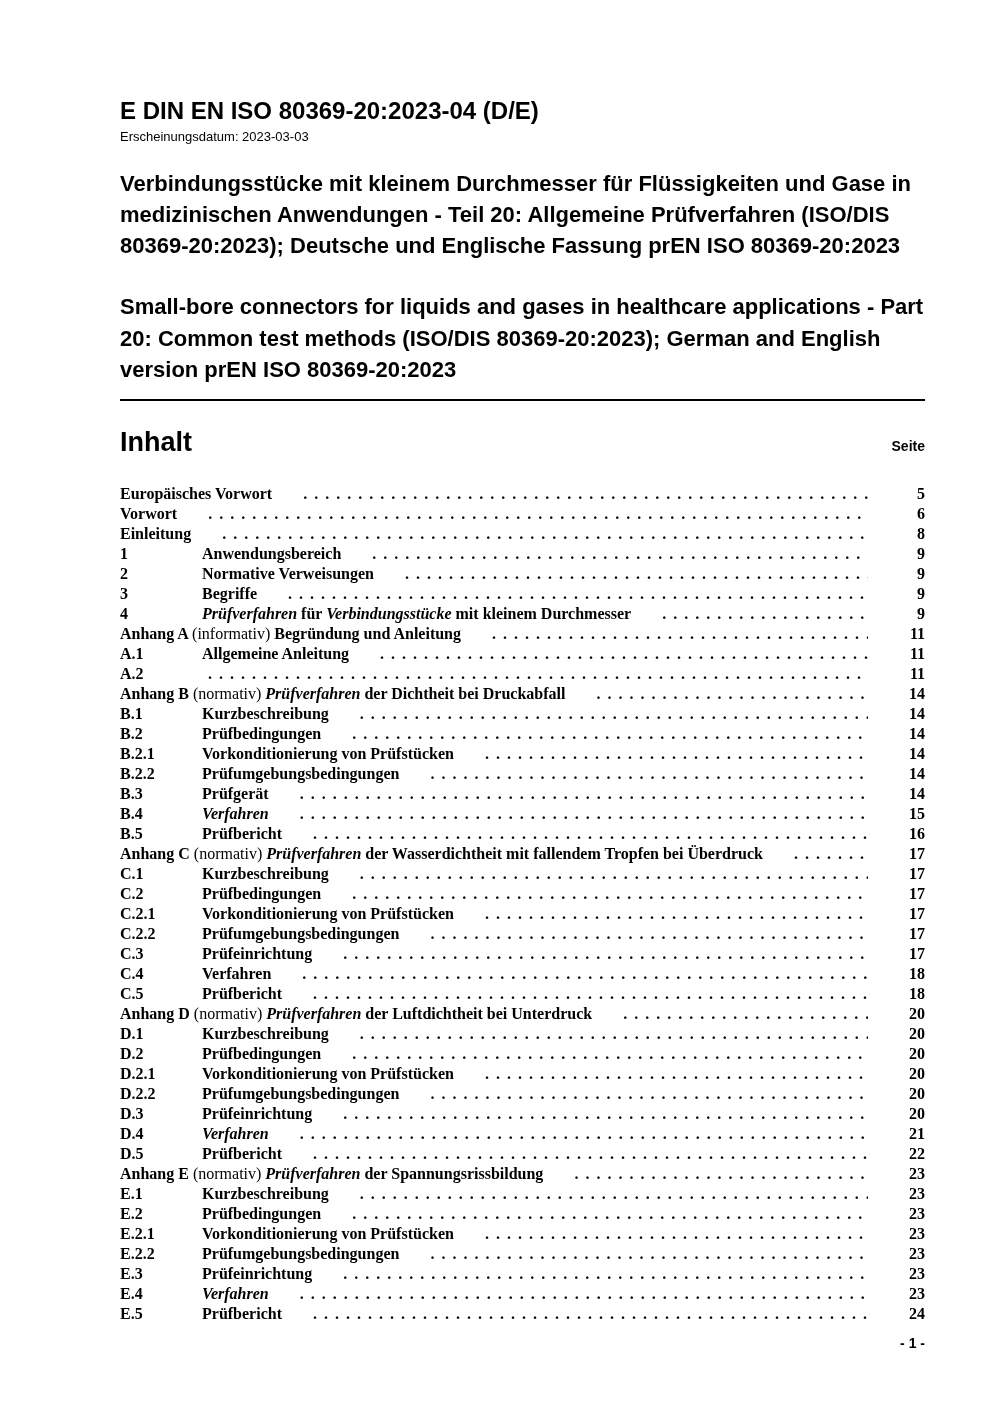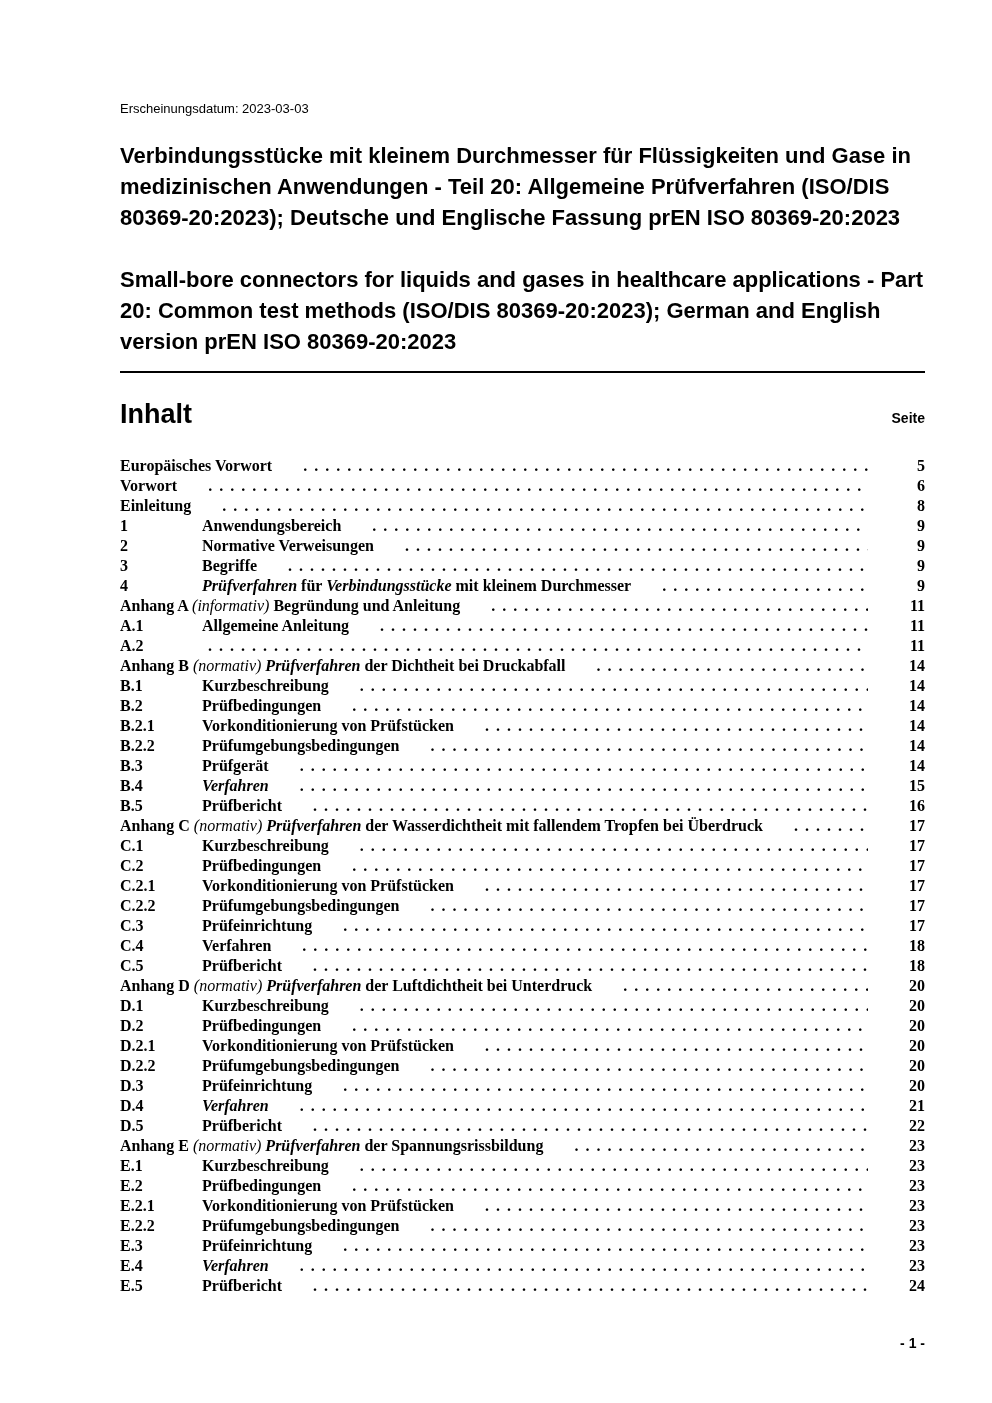--- a/index.html
+++ b/index.html
@@ -30,38 +30,39 @@
     font-weight:bold; font-size:16px;
   }
   .toc-row {
     display:flex; align-items:baseline;
     height:20px; line-height:20px; white-space:nowrap;gap:25px;
   }
   .toc-num { flex:0 0 57px; }
   .toc-num:empty { display:none; }
   .toc-title { flex:0 0 auto; }
   .it { font-style:italic; }
-  .lt { font-weight:normal;font-style:italic; }
+  .lt { font-weight:normal; }
   .leader {
     flex:1 1 auto; overflow:hidden;
     margin:0 2px 0 6px; word-spacing:3px;
   }
   .toc-page { flex:0 0 30px; text-align:right; }
 
   .footer {
     position:absolute; right:67px; bottom:52px;
     font-size:14px; font-weight:bold;
     font-family:"Liberation Sans", sans-serif;
   }
 </style>
 </head>
 <body>
 
 <div class="page">
 
+  <h1 class="doc-title">E DIN EN ISO 80369-20:2023-04 (D/E)</h1>
 
   <div class="pub-date">Erscheinungsdatum: 2023-03-03</div>
 
   <p class="std-title title-de">Verbindungsstücke mit kleinem Durchmesser für Flüssigkeiten und Gase in medizinischen Anwendungen - Teil 20: Allgemeine Prüfverfahren (ISO/DIS 80369-20:2023); Deutsche und Englische Fassung prEN ISO 80369-20:2023</p>
 
   <p class="std-title title-en">Small-bore connectors for liquids and gases in healthcare applications - Part 20: Common test methods (ISO/DIS 80369-20:2023); German and English version prEN ISO 80369-20:2023</p>
 
   <hr class="rule">
 
   <div class="inhalt-row">

